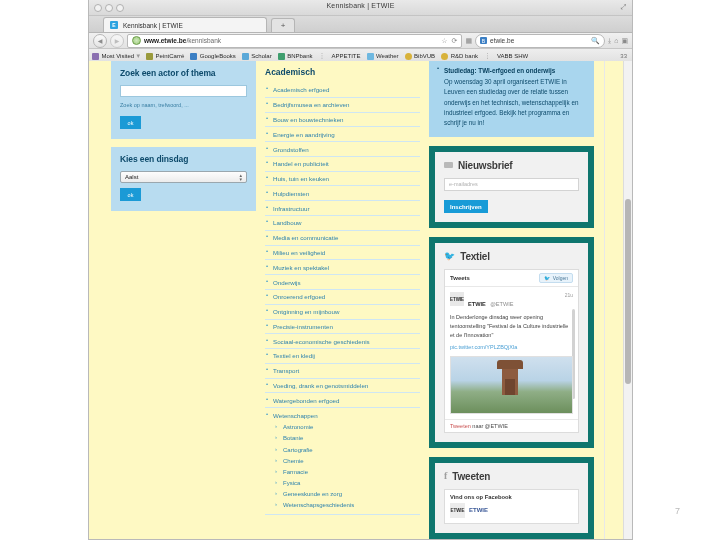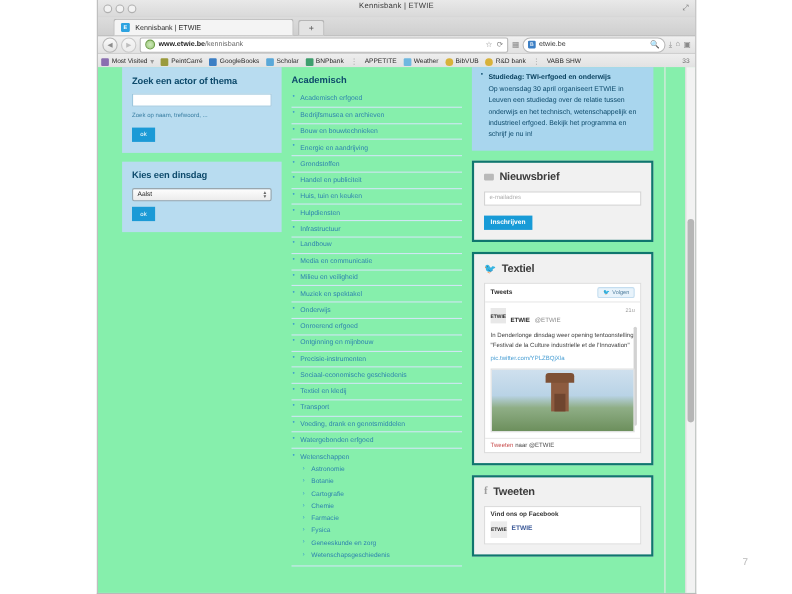--- a/index.html
+++ b/index.html
@@ -94,21 +94,21 @@
     padding:0 3px;gap:6px;overflow:hidden;
   }
   .bm{display:flex;align-items:center;gap:2.5px;white-space:nowrap;}
   .bm-ico{width:7px;height:7px;border-radius:1px;display:block;}
   .bm-txt{font-size:6px;color:#2a2a2a;}
   .bm-sep{color:#9a9a9a;font-size:7px;}
   .bm-more{margin-left:auto;font-size:6px;color:#707070;padding-right:2px;}
 
   
   .viewport{
-    position:absolute;left:0;top:61px;right:0;bottom:0;background:#86efac;overflow:hidden;text-decoration:underline;
+    position:absolute;left:0;top:61px;right:0;bottom:0;background:#fef9c3;overflow:hidden;text-decoration:underline;
   }
   .page{
     position:absolute;left:0;top:0;width:528px;height:480px;
   }
   .cols{display:flex;gap:9px;padding:0 0 0 22px;}
 
   
   .colL{width:145px;flex:0 0 145px;}
   .boxblue{background:#b8dcf0;padding:7px 9px 10px 9px;margin-bottom:8px;}
   .boxblue h3{
@@ -154,21 +154,21 @@
 
   
   .colR{width:165px;flex:0 0 165px;}
   .newsbox{background:#a9d6ee;padding:5px 8px 8px 8px;}
   .newsbox ul{list-style:none;margin:0;padding:0;}
   .newsbox li{position:relative;padding-left:7px;}
   .newsbox li:before{content:"•";position:absolute;left:0;top:-1px;color:#0d4a6b;font-size:6px;}
   .news-t{font-size:6.3px;font-weight:bold;color:#08405e;line-height:1.55;}
   .news-b{font-size:6.3px;color:#0d4a6b;line-height:1.65;margin-top:1px;}
 
-  .panel{background:#f1f1f1;border:2px solid #0f766e;margin-top:9px;padding:8px 9px 9px 9px;}
+  .panel{background:#f1f1f1;border:6px solid #0f766e;margin-top:9px;padding:8px 9px 9px 9px;}
   .panel-h{display:flex;align-items:center;gap:5px;margin-bottom:7px;}
   .panel-h .ptitle{font-size:10px;color:#3c3c3c;font-weight:bold;letter-spacing:-.2px;}
   .mail-ico{width:9px;height:6px;background:#b9b9b9;border-radius:1px;display:block;}
   .bird{font-size:9px;color:#9e9e9e;line-height:1;}
   .fb{font-size:10px;color:#9e9e9e;font-weight:bold;line-height:1;font-family:"Liberation Serif",serif;}
   .emailfld{
     width:100%;height:13px;background:#fff;border:1px solid #d3d3d3;box-sizing:border-box;
     display:flex;align-items:center;padding:0 4px;margin-bottom:4px;
   }
   .emailfld span{font-size:5.5px;color:#b0b0b0;}

